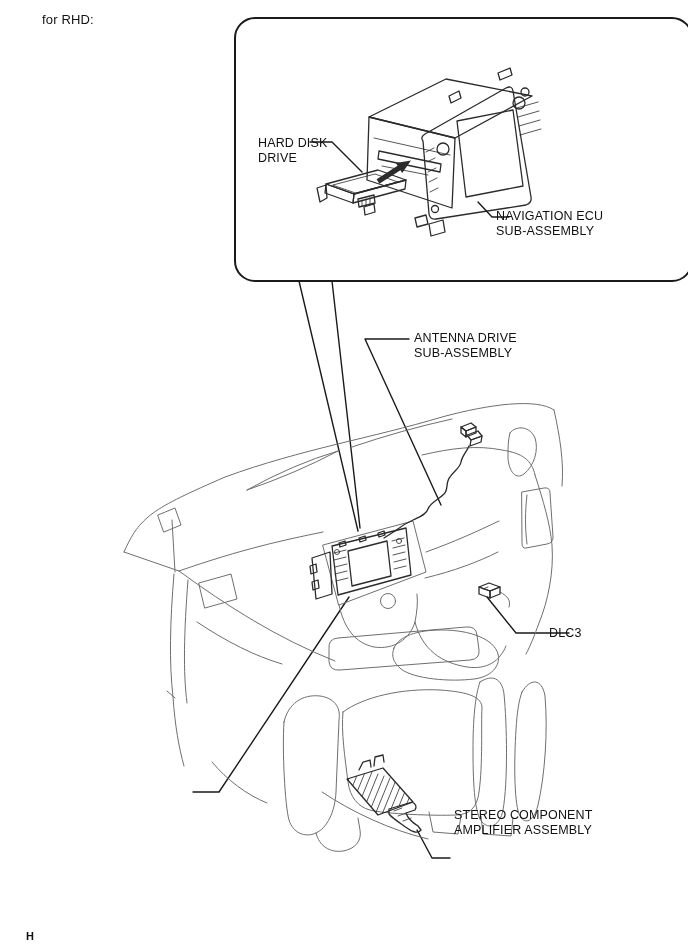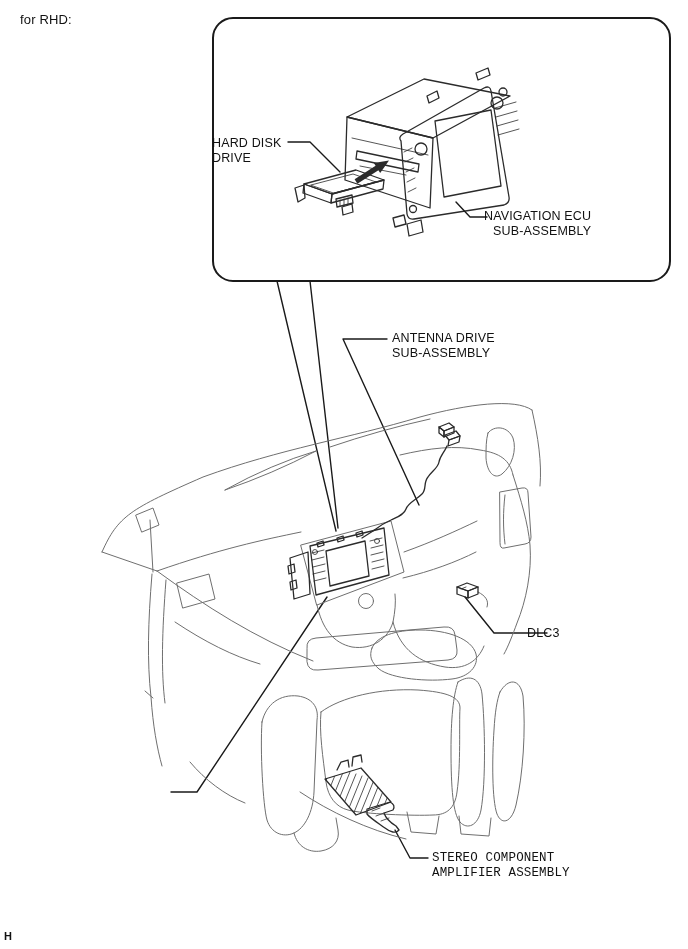--- a/index.html
+++ b/index.html
@@ -1,26 +1,26 @@
 <!DOCTYPE html>
 <html style="--callout-line: #1a1a1a; --component-line: #2b2b2b; --car-line: #6f6f6f;"><head>
 <meta charset="utf-8">
 <style>
   html,body{margin:0;padding:0;background:#fff;}
   body{width:688px;height:949px;position:relative;font-family:"Liberation Sans",sans-serif;overflow:hidden;}
-  .stage{position:absolute;inset:0;}
+  .stage{position:absolute;inset:0;margin-left:22px;}
   svg{position:absolute;left:0;top:0;display:block;}
   .lbl{position:absolute;color:#111;font-size:12.5px;line-height:15px;white-space:pre-line;letter-spacing:.15px;}
   .lbl-rhd{left:20px;top:12px;font-size:13px;}
-  .lbl-hdd{left:212px;top:136px;}
-  .lbl-ecu{left:484px;top:209px;text-align:right;}
+  .lbl-hdd{left:236px;top:136px;}
+  .lbl-ecu{left:474px;top:209px;}
   .lbl-ant{left:392px;top:331px;}
   .lbl-dlc3{left:527px;top:626px;}
   .lbl-recv{left:13px;top:784px;}
-  .lbl-amp{left:432px;top:851px;font-family:Liberation Mono, monospace;}
+  .lbl-amp{left:432px;top:808px;}
   .lbl-mark{left:4px;top:929px;font-size:11px;font-weight:bold;}
   .art{fill:none;stroke:var(--car-line,#6f6f6f);stroke-width:1;stroke-linecap:round;stroke-linejoin:round;}
   .part{fill:none;stroke:var(--component-line,#2b2b2b);stroke-width:1.3;stroke-linecap:round;stroke-linejoin:round;}
   .thin{stroke-width:.8;}
   .callout{fill:none;stroke:var(--callout-line,#1a1a1a);stroke-width:1.4;stroke-linecap:round;stroke-linejoin:round;}
   .box{stroke-width:2;}
   .solid{fill:var(--component-line,#2b2b2b);stroke:none;}
 </style>
 </head>
 <body>

